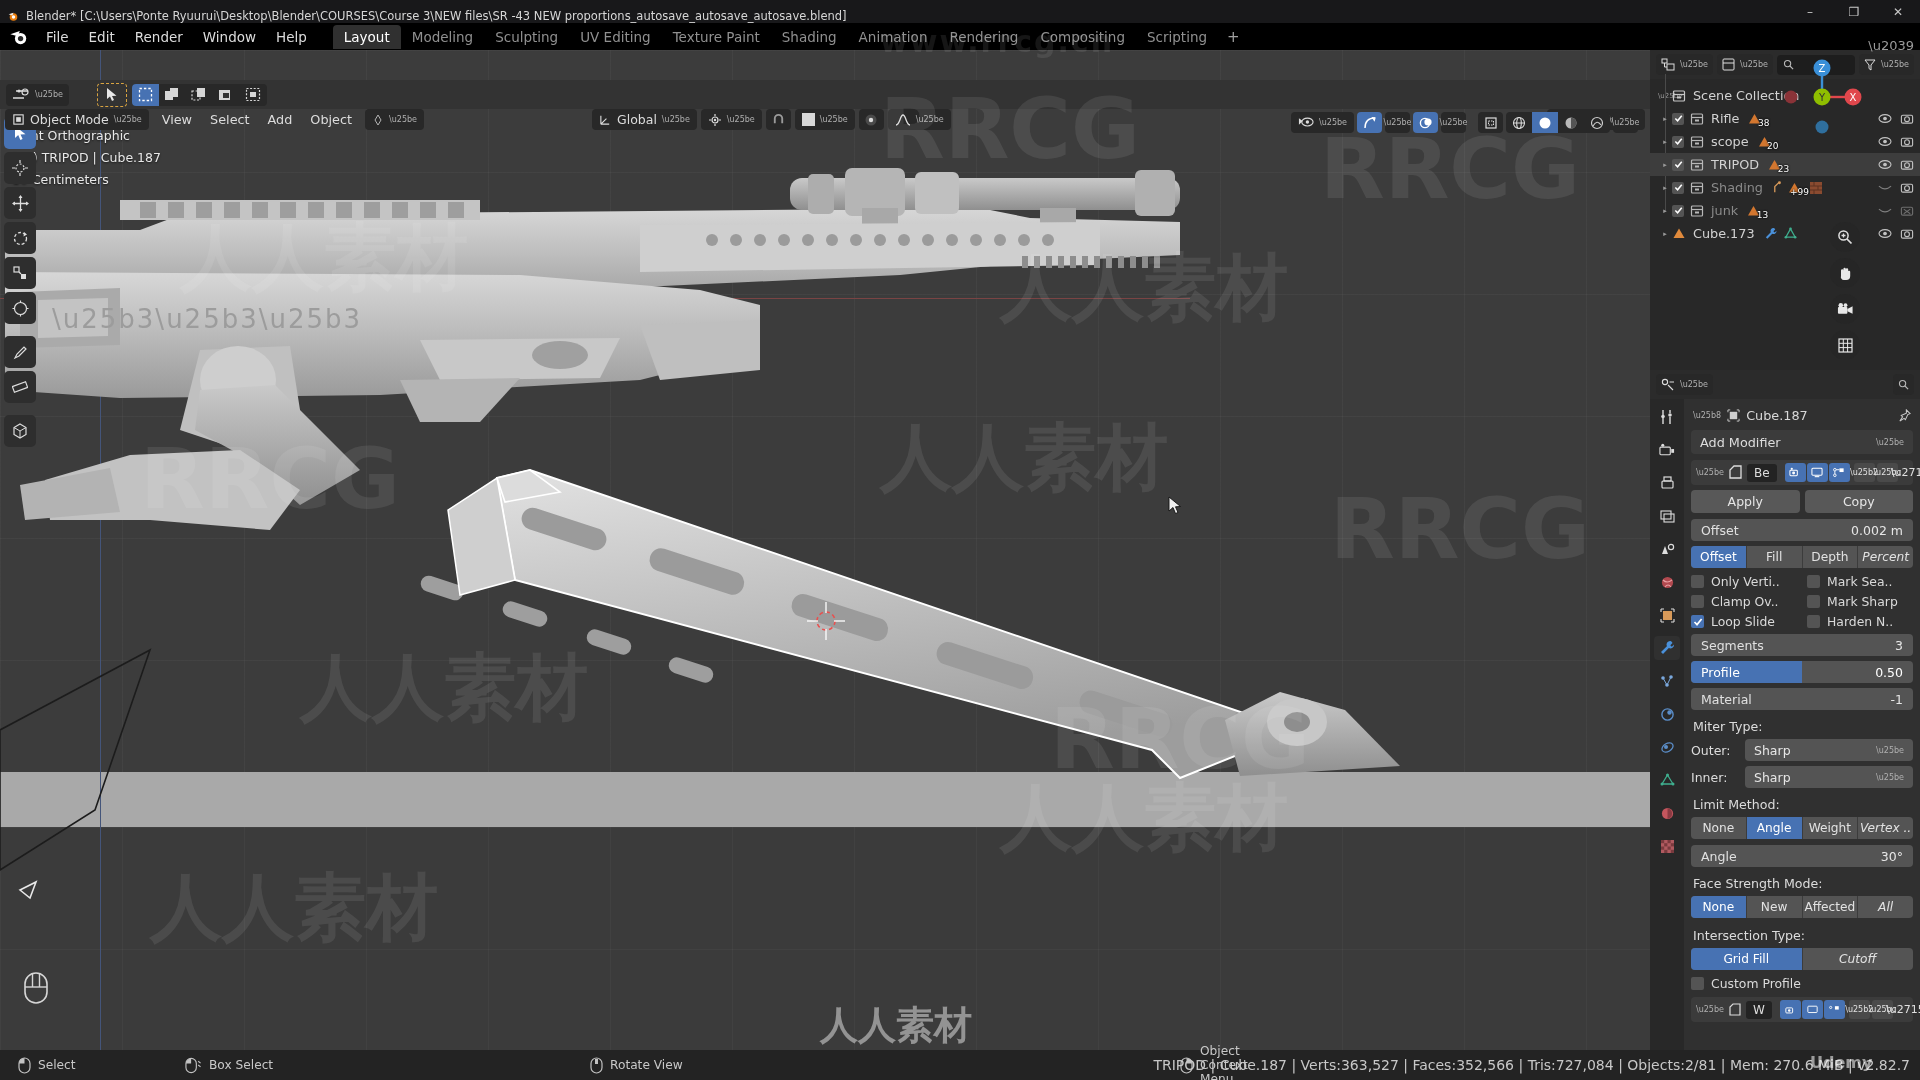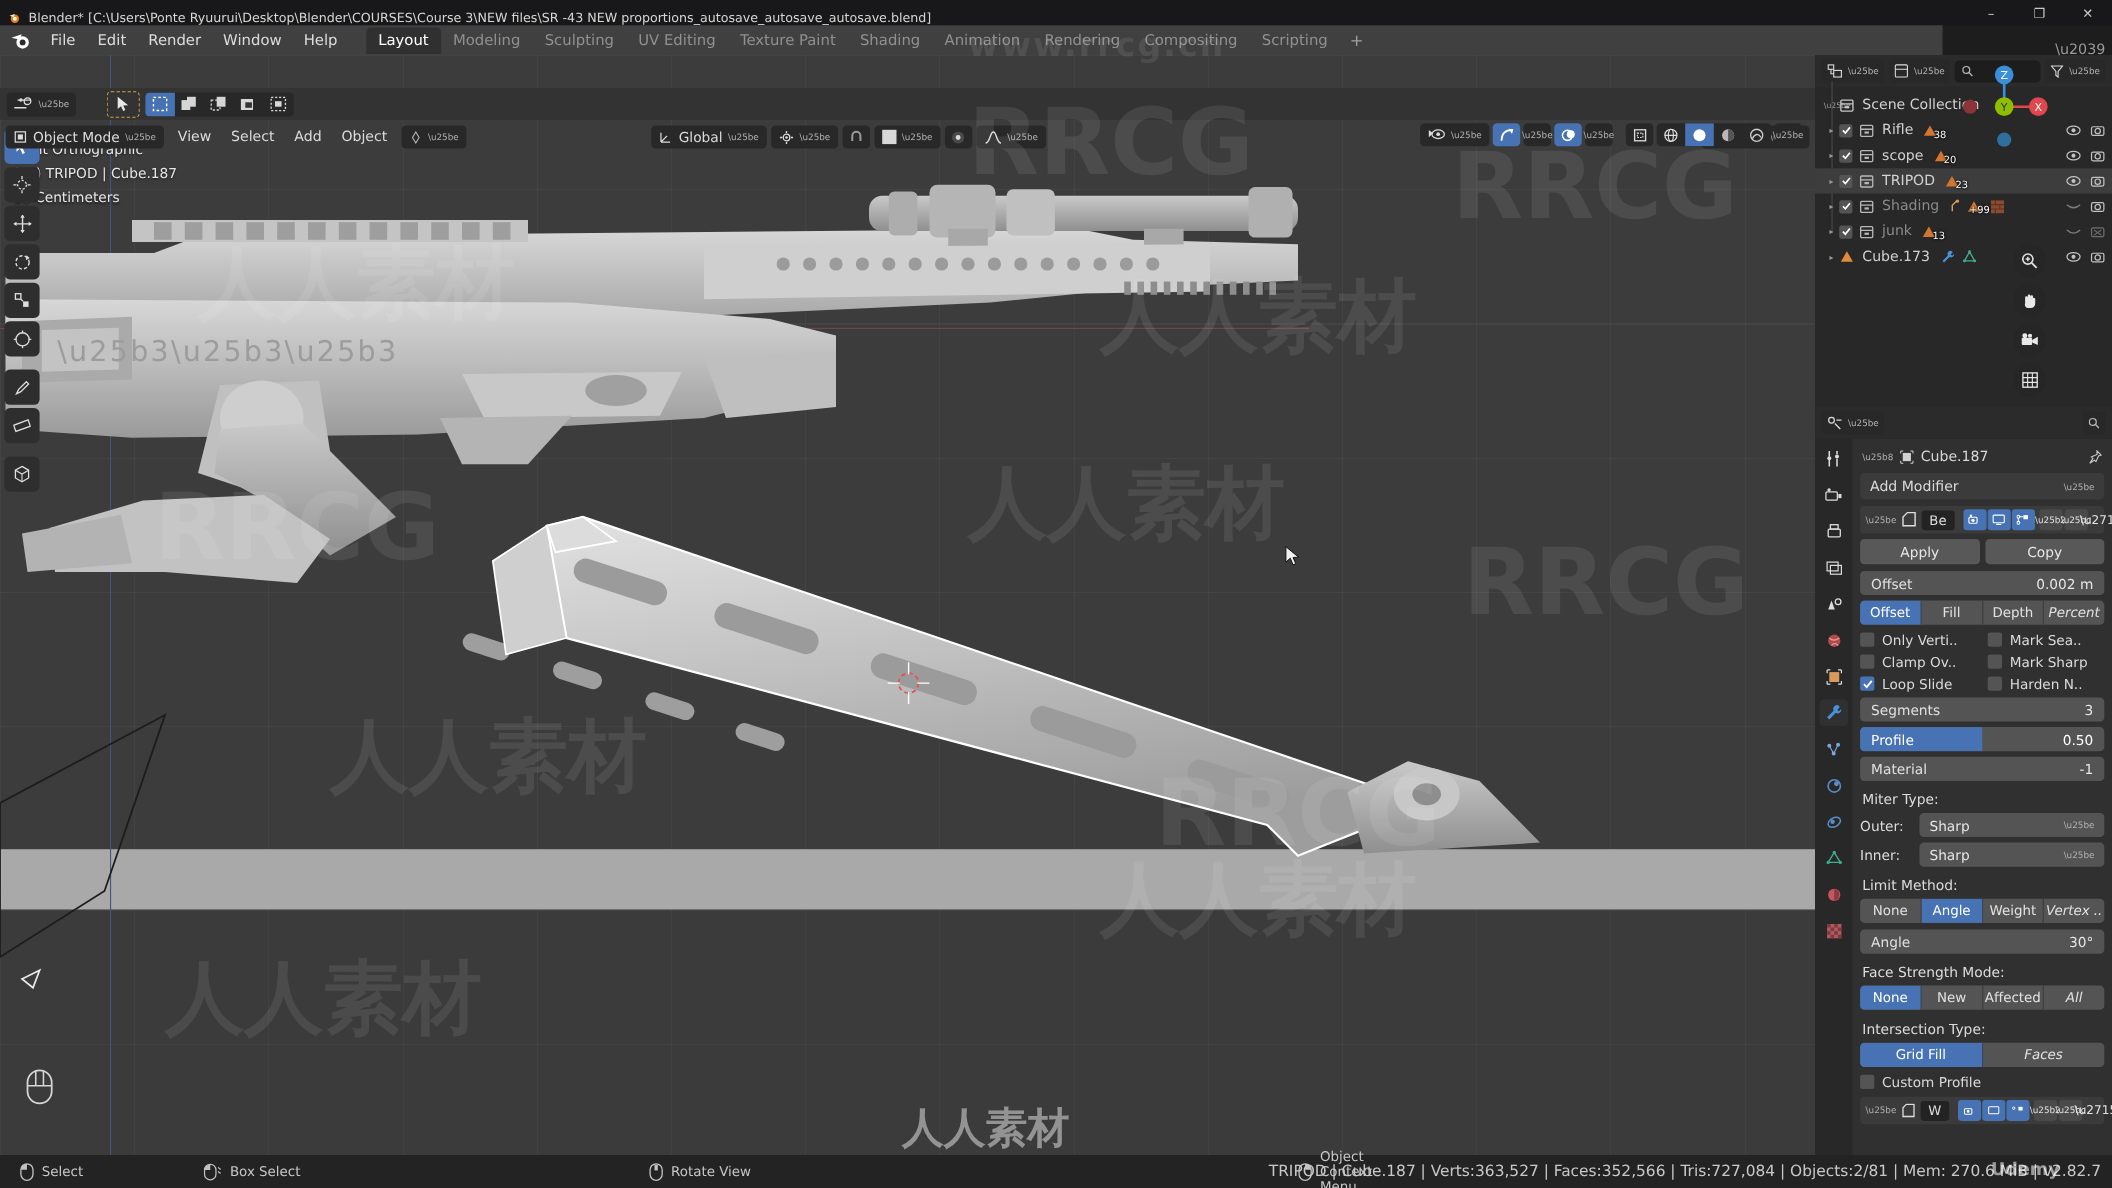--- a/index.html
+++ b/index.html
@@ -18,22 +18,22 @@
     background: #18181a; display: flex; align-items: flex-end;
     font-size: 11.5px; color: #d6d6d6;
   }
   .titlebar .blogo { width: 13px; height: 13px; margin: 0 6px 0 7px; flex: none; }
   .win-btns { position: absolute; right: 0; top: 0; height: 23px; display: flex; }
   .win-btn { width: 44px; height: 23px; display: flex; align-items: center; justify-content: center;
              font-size: 12px; color: #c8c8c8; }
 
   
   .menubar {
-    position: absolute; top: 23px; left: 0; width: 1766px; height: 27px;
-    background: #404040; display: flex; align-items: center;
+    position: absolute; top: 23px; left: 0; width: 1920px; height: 27px;
+    background: #000000; display: flex; align-items: center;
   }
   .blender-icon { width: 22px; height: 20px; margin: 0 6px 0 8px; flex: none; }
   .menu-item { padding: 3px 10px; font-size: 13.5px; color: #dcdcdc; border-radius: 3px; }
   .menu-gap { width: 16px; }
   .ws-tab { padding: 4px 11px; font-size: 13.5px; color: #909090; border-radius: 4px 4px 0 0; }
   .ws-tab.active { background: #303030; color: #ffffff; }
   .ws-plus { padding: 3px 9px; font-size: 15px; color: #a0a0a0; }
   .scene-area { position: absolute; right: 0; top: 23px; height: 27px; display: flex; align-items: center; gap: 2px; }
   .sc-box { background: #282828; border-radius: 4px; height: 20px; display: flex; align-items: center;
             padding: 0 7px; font-size: 12.5px; color: #d6d6d6; gap: 5px; }
@@ -56,21 +56,21 @@
   .vp-floorband2 { position: absolute; left: 0; top: 777px; width: 1650px; height: 223px; background: #3b3b3b;
     background-image:
       repeating-linear-gradient(to right, rgba(255,255,255,0.03) 0 1px, transparent 1px 122px),
       repeating-linear-gradient(to bottom, rgba(255,255,255,0.03) 0 1px, transparent 1px 122px); }
   .axis-x { position: absolute; left: 0; top: 248px; width: 1190px; height: 1px; background: #7a4444; }
   .axis-z { position: absolute; left: 100px; top: 0; width: 1px; height: 1000px; background: #44557a; }
 
   
   .vp-header {
     position: absolute; left: 0; top: 50px; width: 1650px; height: 30px;
-    background: #2b2b2b; display: flex; align-items: flex-end; padding: 0 5px; gap: 4px; z-index: 20;
+    background: #2b2b2b; display: flex; align-items: flex-start; padding: 0 5px; gap: 4px; z-index: 20;
   }
   .hdr-btn { background: #282828; border-radius: 4px; height: 21px; display: flex; align-items: center;
              padding: 0 7px; font-size: 12.5px; color: #dcdcdc; gap: 5px; }
   .hdr-flat { height: 21px; display: flex; align-items: center; padding: 0 9px; font-size: 12.8px; color: #dcdcdc; }
   .hdr-icobtn { background: #282828; border-radius: 4px; width: 25px; height: 21px;
                 display: flex; align-items: center; justify-content: center; }
   .hdr-icobtn.on { background: #4772b3; }
   .seg { display: flex; background: #282828; border-radius: 4px; overflow: hidden; height: 21px; }
   .seg > div { width: 26px; height: 21px; display: flex; align-items: center; justify-content: center; }
   .seg > div.on { background: #4772b3; }
@@ -1302,21 +1302,21 @@
       <div class="pills" id="face-strength-pills">
           <div class="on">None</div>
           <div class="">New</div>
           <div class="">Affected</div>
           <div class="">All</div>
         </div>
 
       <div class="sec-label">Intersection Type:</div>
       <div class="pills" id="intersection-pills">
           <div class="on">Grid Fill</div>
-          <div class="">Faces</div>
+          <div class="">Cutoff</div>
         </div>
 
       <div class="chkrow" style="margin-top:2px">
         <div class="chk">
           <span class="chkbox"></span>
           <span>Custom Profile</span>
         </div>
       </div>
 
       <div class="mod-foot">

